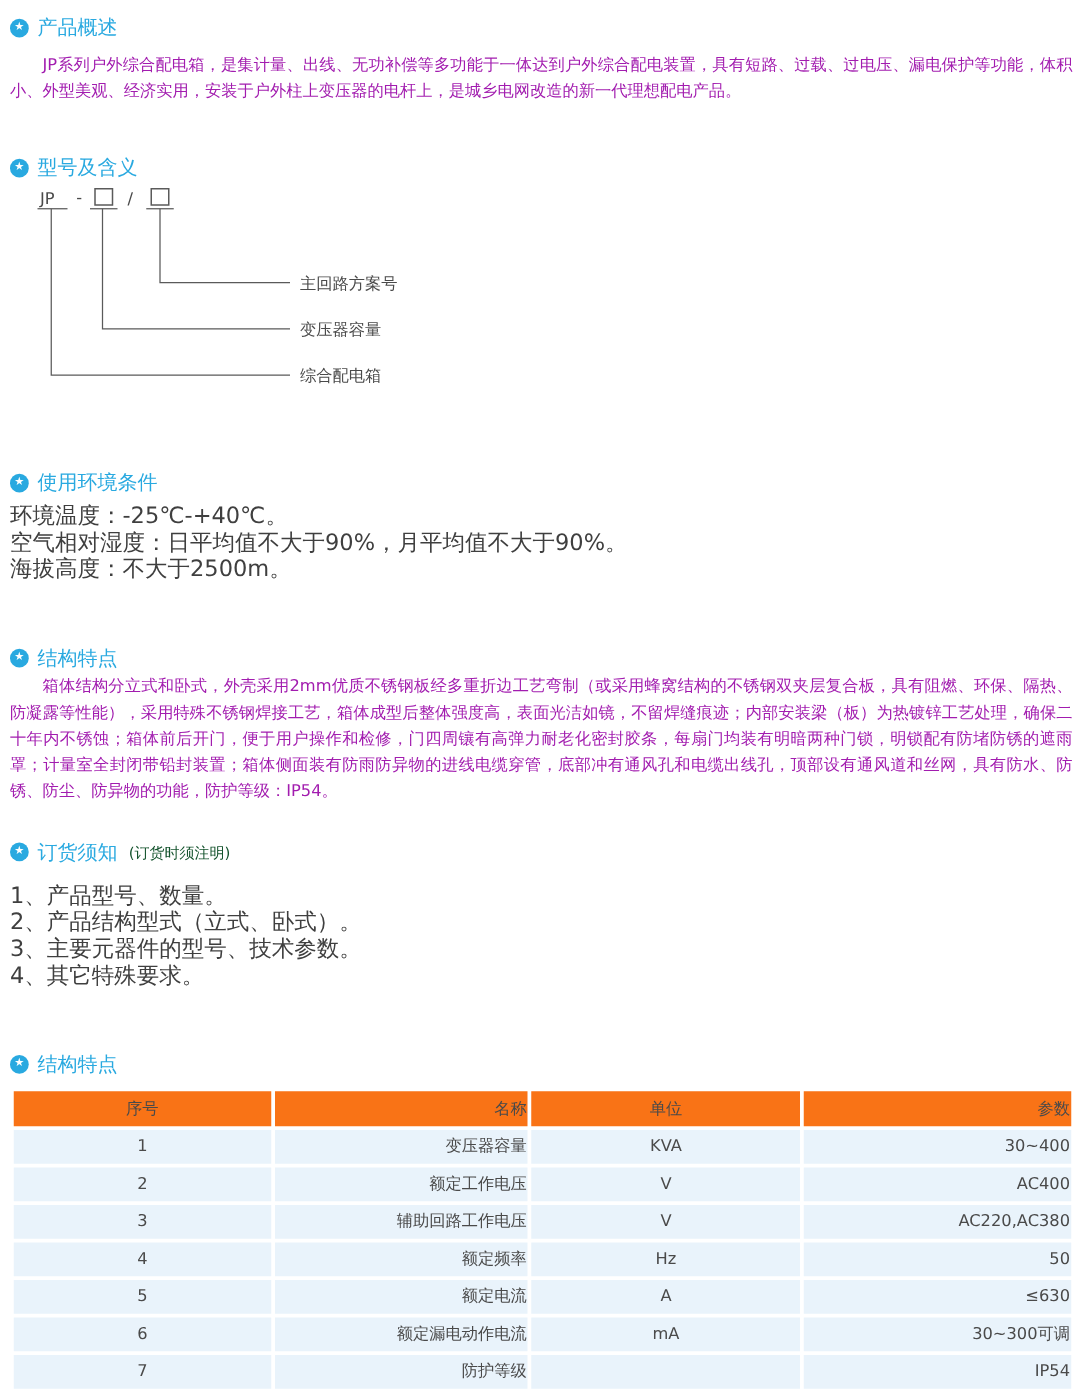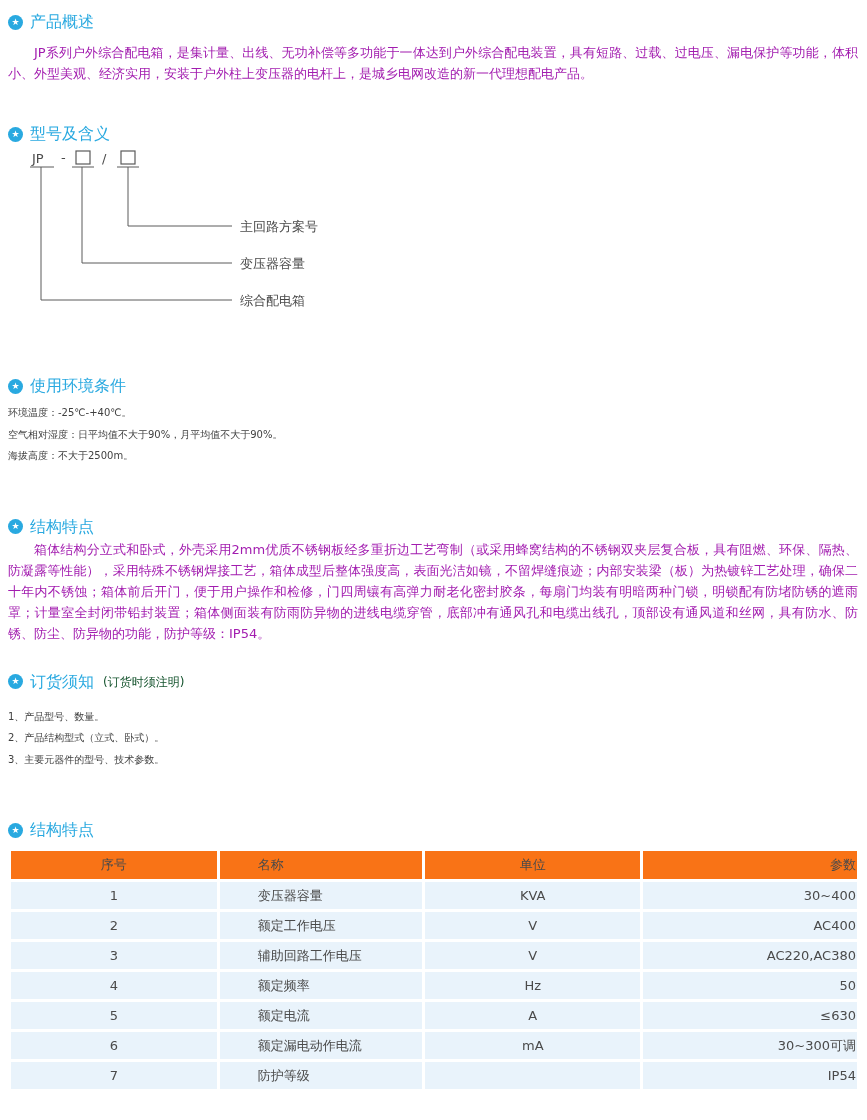--- a/index.html
+++ b/index.html
@@ -22,21 +22,21 @@
     text-align:center;
   }
   .sec-icon::before { content:"★"; }
   .sec-subtitle { font-size:12px; color:#14532d; margin-left:2px; }
 
   
   .para {
     margin:10px 0 0 0; font-size:13px; line-height:21px;
     text-indent:2em; text-align:justify; color:#a21caf;
   }
-  .plainlist { margin:6px 0 0 0; font-size:10px; line-height:21.5px; color:#3f3f3f; }
+  .plainlist { margin:6px 0 0 0; font-size:18px; line-height:21.5px; color:#3f3f3f; }
   .plainlist div { margin:0; }
 
   
   .model-diagram { display:block; margin:4px 0 0 0; }
   .model-diagram text { font-size:13px; fill:#4a4a4a; font-family:"DejaVu Sans","Liberation Sans",sans-serif; }
   .model-diagram .ln { stroke:#5a5a5a; stroke-width:1; fill:none; }
   .model-diagram rect { stroke:#5a5a5a; stroke-width:1.2; fill:none; }
 
   
   .param-table {
@@ -45,21 +45,21 @@
   }
   .param-table th {
     background:#f97316; height:26px; font-weight:normal; font-size:13px;
   }
   .param-table td { background:#e9f3fb; height:25px; }
   .col-seq   { width:203px; }
   .col-name  { width:200px; }
   .col-unit  { width:212px; }
   .col-param { width:211px; }
   .c-center { text-align:center; }
-  .c-name   { text-align:left; padding-left:38px; }
+  .c-name   { text-align:right; padding-left:38px; }
   .c-param  { text-align:right; padding-left:55px; }
 
   
   .mt-model   { margin-top:40px; }
   .mt-env     { margin-top:56px; }
   .mt-struct  { margin-top:50px; }
   .mt-order   { margin-top:28px; }
   .mt-params  { margin-top:50px; }
   .order-list { margin-top:14px; }
 </style>
@@ -116,20 +116,21 @@
 
   <div class="sec-title mt-order">
     <span class="sec-icon"></span>
     <span>订货须知</span>
     <span class="sec-subtitle">(订货时须注明)</span>
   </div>
   <div class="plainlist order-list">
     <div>1、产品型号、数量。</div>
     <div>2、产品结构型式（立式、卧式）。</div>
     <div>3、主要元器件的型号、技术参数。</div>
+    <div>4、其它特殊要求。</div>
   </div>
 
   <div class="sec-title mt-params">
     <span class="sec-icon"></span>
     <span>结构特点</span>
   </div>
   <table class="param-table">
     <colgroup>
       <col class="col-seq">
         <col class="col-name">

